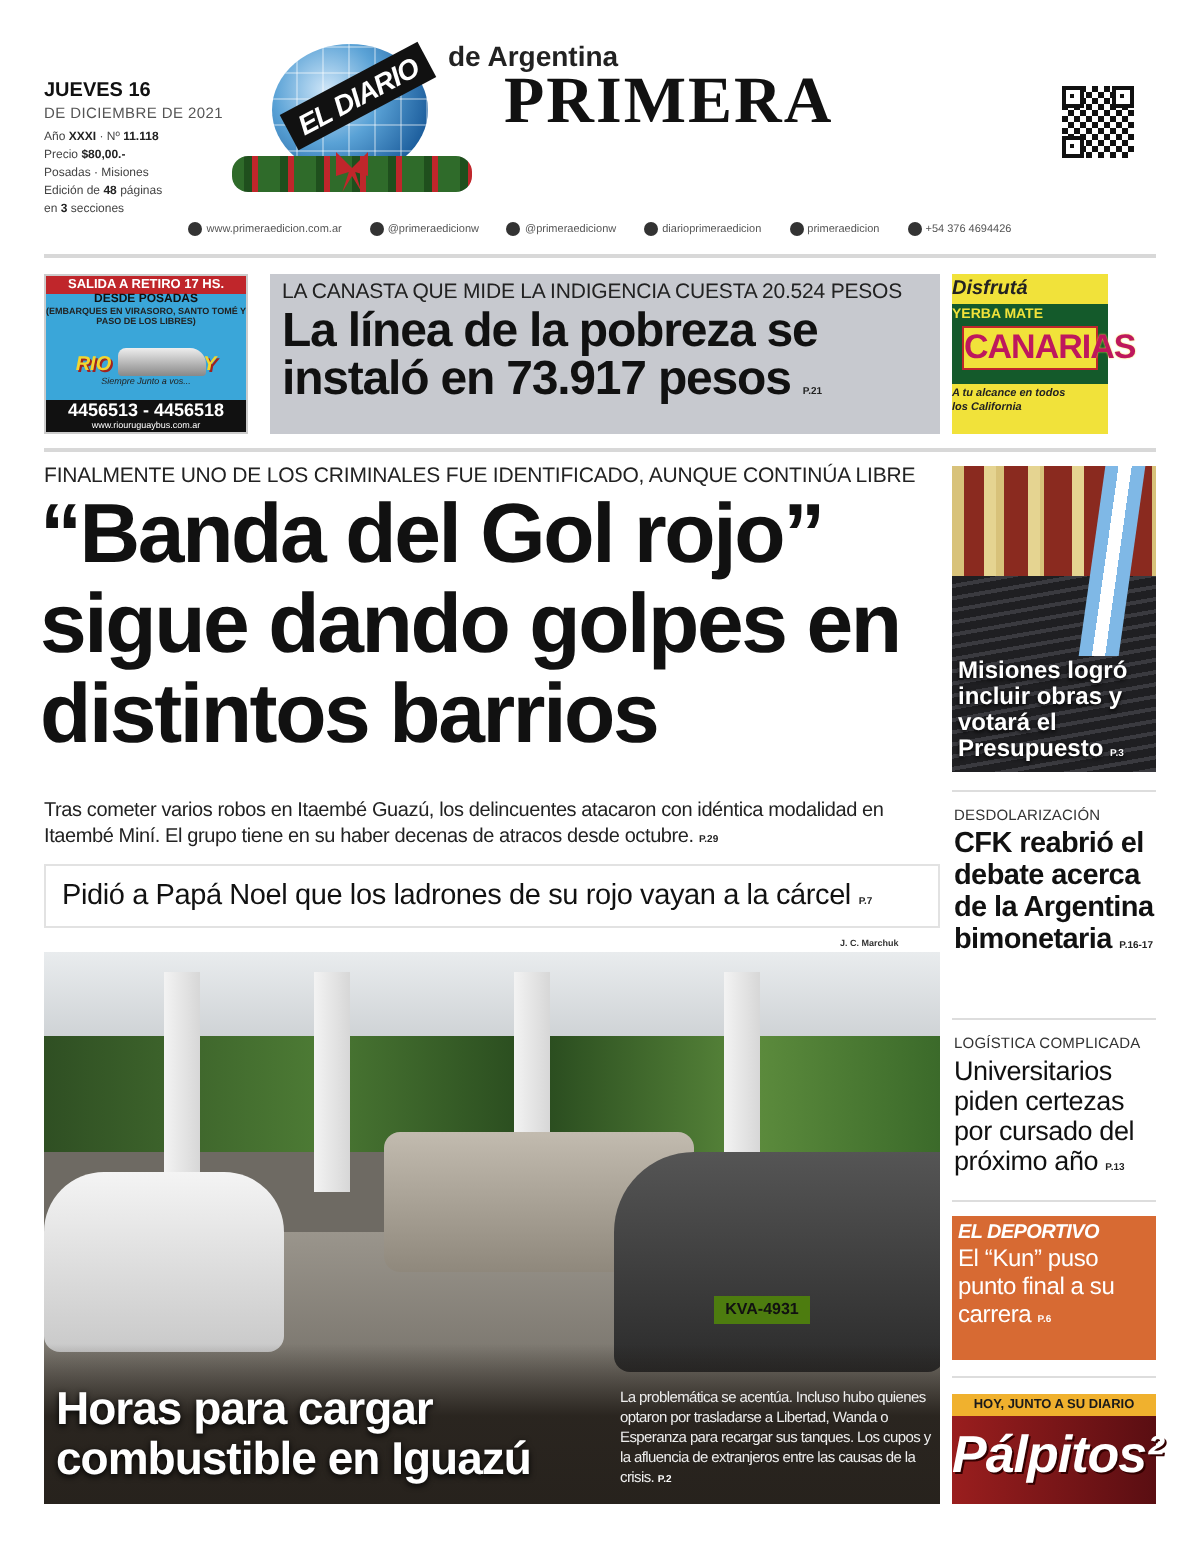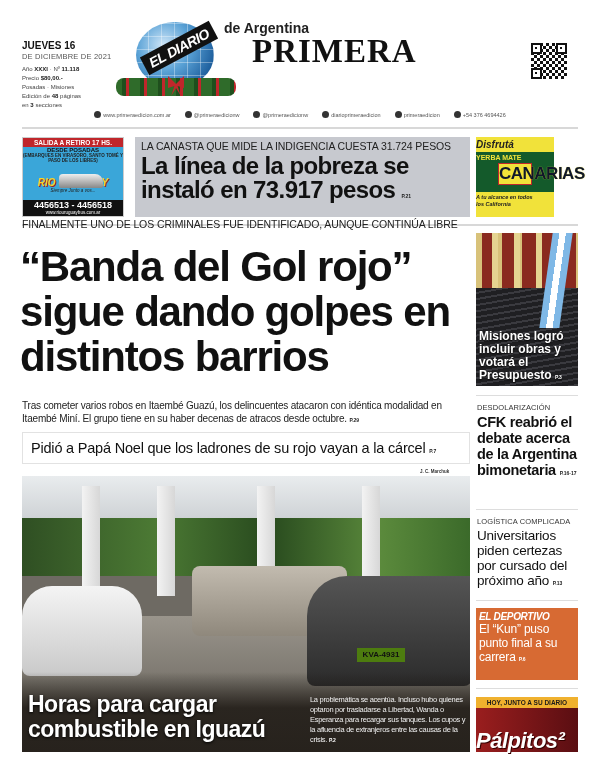--- a/index.html
+++ b/index.html
@@ -50,25 +50,25 @@
 
   .top-story { left: 135px; top: 137px; width: 335px; height: 80px; background: #c7c9cf; padding: 3px 6px; }
   .top-story .kicker { font-size: 10.5px; color: #222; letter-spacing: -0.1px; }
   .top-story .head { font-weight: bold; font-size: 24px; line-height: 24px; color: #111; letter-spacing: -0.6px; margin-top: 2px; }
   .pg { font-size: 5px; font-weight: bold; color: #222; letter-spacing: 0; }
 
   .ad-yerba { left: 476px; top: 137px; width: 78px; height: 80px; background: #f1e23a; }
   .ad-yerba .dis { font-weight: bold; font-style: italic; font-size: 10px; color: #222; padding-top: 2px; }
   .ad-yerba .green { background: #145a2b; margin: 2px 0; height: 40px; padding-top: 2px; }
   .ad-yerba .ym { color: #f1e23a; font-size: 7px; font-weight: bold; }
-  .ad-yerba .can { color: #0f172a; font-size: 17px; font-weight: bold; letter-spacing: -0.5px; text-shadow: 0 0 1px #f1e23a; line-height: 20px; background: #f1e23a; margin: 2px 22px 0; border: 1px solid #c0262b; }
+  .ad-yerba .can { color: #be185d; font-size: 17px; font-weight: bold; letter-spacing: -0.5px; text-shadow: 0 0 1px #f1e23a; line-height: 20px; background: #f1e23a; margin: 2px 5px 0; border: 1px solid #c0262b; }
   .ad-yerba .foot { font-size: 5.5px; font-weight: bold; font-style: italic; color: #222; line-height: 7px; }
 
   
-  .main-kicker { left: 22px; top: 218px; width: 448px; font-size: 10.5px; color: #222; letter-spacing: -0.1px; }
+  .main-kicker { left: 22px; top: 232px; width: 448px; font-size: 10.5px; color: #222; letter-spacing: -0.1px; }
   .main-head { left: 20px; top: 244px; width: 450px; font-weight: bold; font-size: 42px; line-height: 45px; color: #111; letter-spacing: -1.2px; }
   .main-body { left: 22px; top: 399px; width: 448px; font-size: 10px; line-height: 13px; color: #222; letter-spacing: -0.2px; }
   .pull { left: 22px; top: 432px; width: 448px; height: 32px; border: 1px solid #e2e2e2; padding: 7px 8px; font-size: 14.5px; color: #111; letter-spacing: -0.2px; }
   .credit { left: 420px; top: 469px; font-size: 4.5px; font-weight: bold; color: #333; }
 
   
   .photo { left: 22px; top: 476px; width: 448px; height: 276px; overflow: hidden; background: #6e6a63; }
   .canopy { position: absolute; left: 0; top: 0; width: 100%; height: 42px; background: linear-gradient(#e9ecee, #cfd3d6); }
   .trees { position: absolute; left: 0; top: 30px; width: 100%; height: 70px; background: linear-gradient(90deg, #2f4f23, #4c7a34 30%, #284a1e 55%, #5b8a3c 80%, #3b6a2a); }
   .pillar { position: absolute; top: 10px; width: 18px; height: 110px; background: linear-gradient(90deg,#f3f3f3,#d7d7d7); }
@@ -96,21 +96,21 @@
   .side-head { left: 477px; width: 102px; font-weight: bold; font-size: 14.5px; line-height: 16px; color: #111; letter-spacing: -0.3px; }
   .side-head2 { left: 477px; width: 102px; font-size: 13.5px; line-height: 15px; color: #111; letter-spacing: -0.2px; }
 
   .sport { left: 476px; top: 608px; width: 102px; height: 72px; background: #d76a33; padding: 3px 3px; }
   .sport .k { font-weight: bold; font-style: italic; font-size: 10px; color: #fff; letter-spacing: -0.3px; }
   .sport .h { font-size: 12px; line-height: 14px; color: #fff; letter-spacing: -0.2px; }
   .sport .pg { color: #fff; }
 
   .palpitos { left: 476px; top: 697px; width: 102px; height: 55px; background: linear-gradient(90deg, #9a1e1e, #5a0e12); }
   .palpitos .bar { background: #f0b12e; font-weight: bold; font-size: 6.5px; color: #1a1a1a; text-align: center; padding: 2px 0; }
-  .palpitos .logo2 { font-weight: bold; font-size: 22px; color: #fff; text-align: left; font-style: italic; letter-spacing: -0.5px; margin-top: 20px; text-shadow: 1px 1px 0 #300; }
+  .palpitos .logo2 { font-weight: bold; font-size: 26px; color: #fff; text-align: right; font-style: italic; letter-spacing: -0.5px; margin-top: 4px; text-shadow: 1px 1px 0 #300; }
 </style>
 </head>
 <body>
 
 <div class="abs date-block">
   <div class="date-day">JUEVES 16</div>
   <div class="date-full">DE DICIEMBRE DE 2021</div>
   <div class="meta">
     <div><span>Año</span> <b>XXXI</b> <span>· Nº</span> <b>11.118</b></div>
     <div><span>Precio</span> <b>$80,00.-</b></div>
@@ -170,21 +170,21 @@
   <div class="l1">DESDE POSADAS</div>
   <div class="l2">(EMBARQUES EN VIRASORO, SANTO TOMÉ Y PASO DE LOS LIBRES)</div>
   <div class="busimg"></div>
   <div class="brand">RIO URUGUAY</div>
   <div class="slogan">Siempre Junto a vos...</div>
   <div class="phone">4456513 - 4456518</div>
   <div class="web">www.riouruguaybus.com.ar</div>
 </div>
 
 <div class="abs top-story">
-  <div class="kicker">LA CANASTA QUE MIDE LA INDIGENCIA CUESTA 31.724 PESOS</div>
+  <div class="kicker">LA CANASTA QUE MIDE LA INDIGENCIA CUESTA 20.524 PESOS</div>
   <div class="head"><span>La línea de la pobreza se instaló en 73.917 pesos</span> <span class="pg">P.21</span></div>
 </div>
 
 <div class="abs ad-yerba">
   <div class="dis">Disfrutá</div>
   <div class="green">
     <div class="ym">YERBA MATE</div>
     <div class="can">CANARIAS</div>
   </div>
   <div class="foot">A tu alcance en todos</div>

